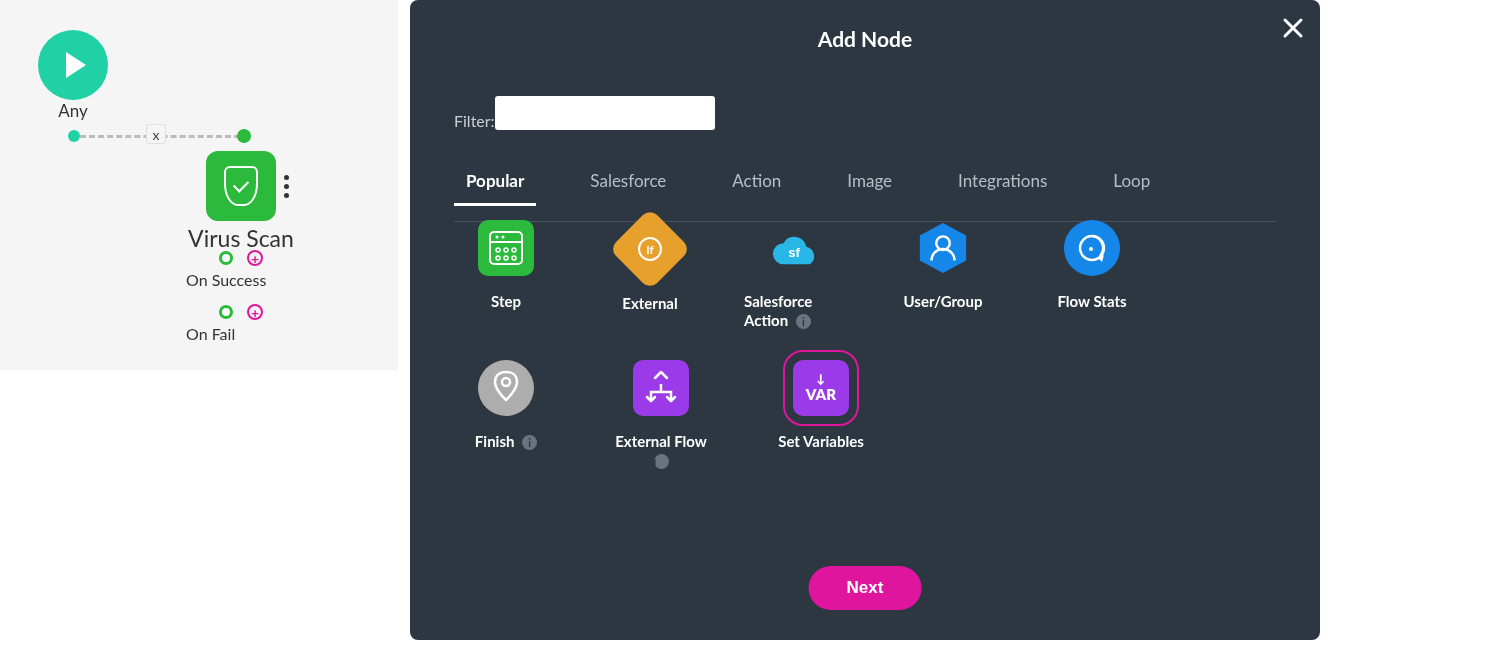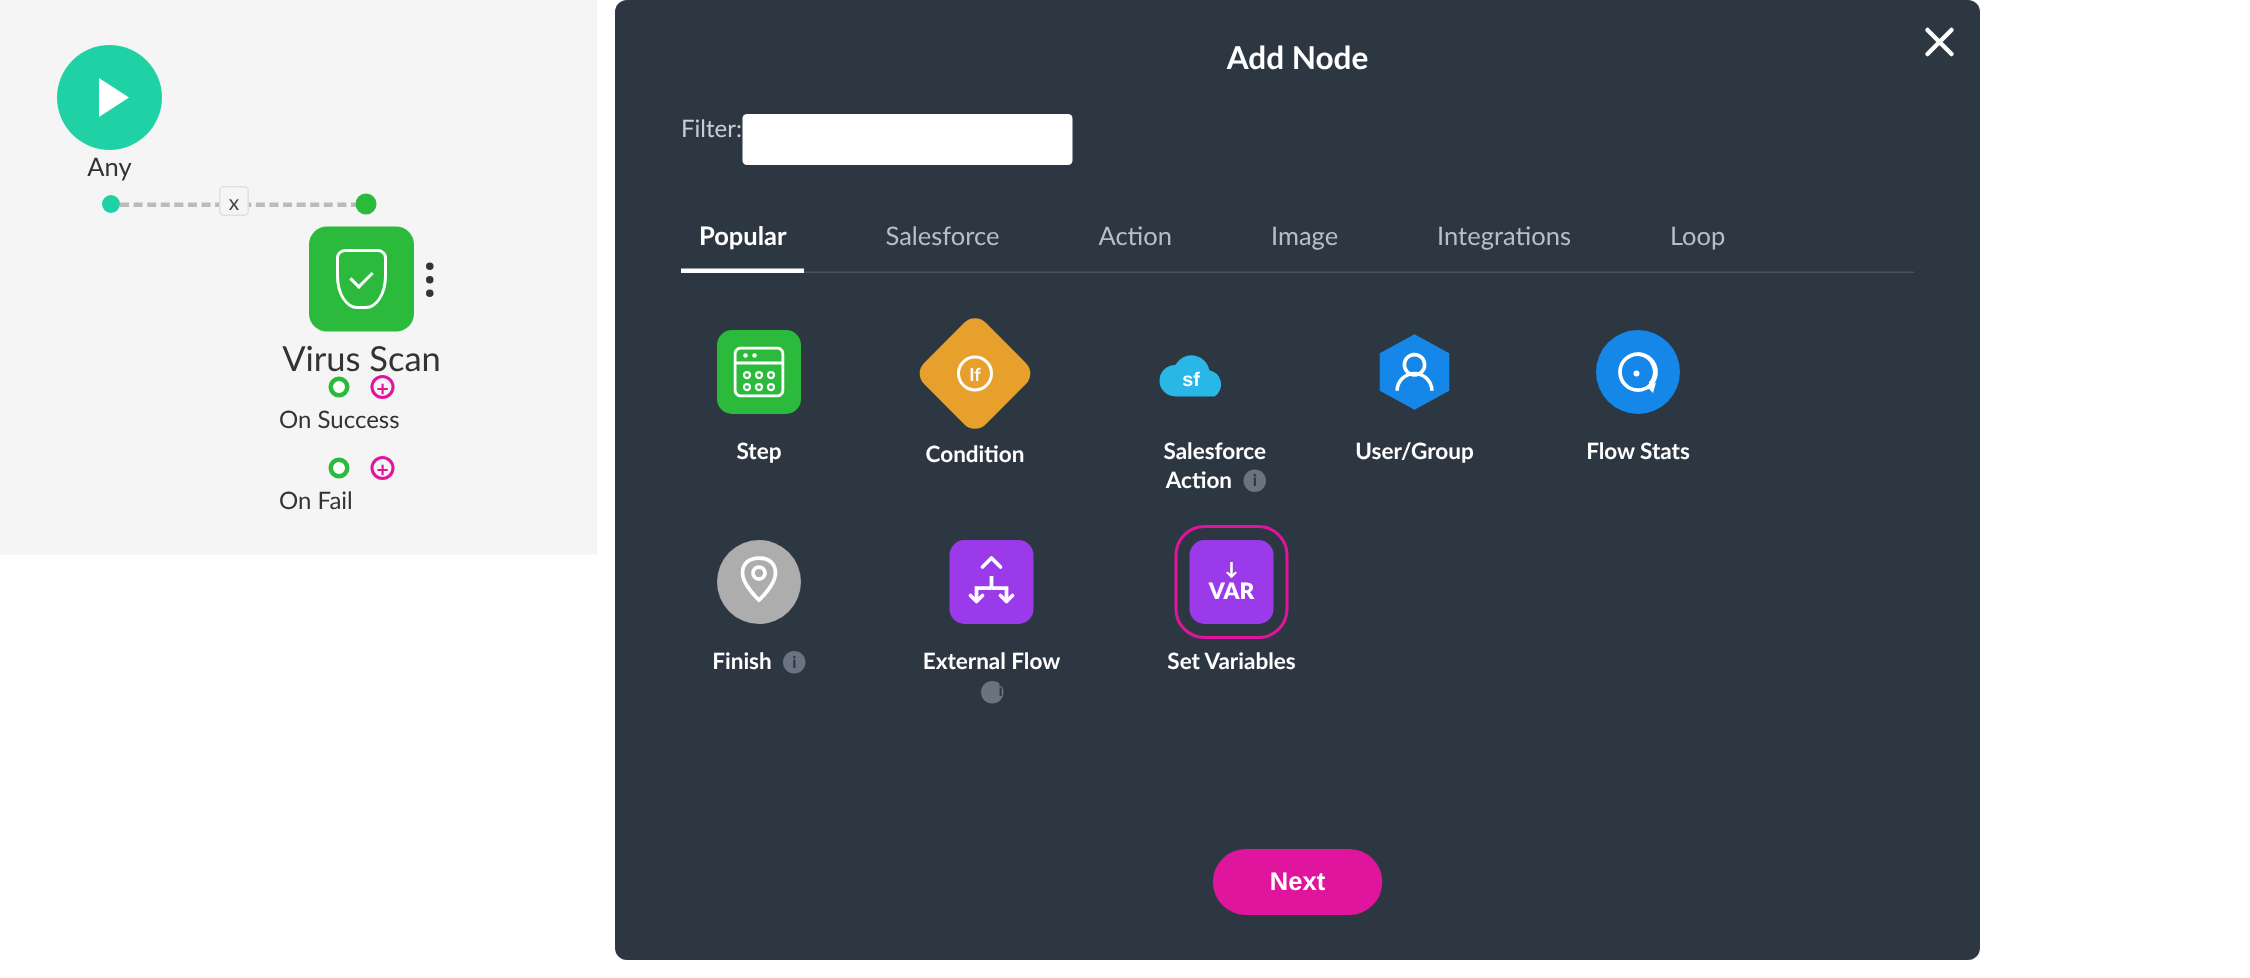--- a/index.html
+++ b/index.html
@@ -168,40 +168,40 @@
   .close-x {
     position:absolute;
     right: 16px; top: 14px;
     font-size: 28px;
     cursor:pointer;
     line-height:1;
     font-weight:300;
   }
   .filter-row {
     position:absolute;
-    left: 44px; top: 76px;
-    display:flex; align-items:flex-start; 
+    left: 44px; top: 96px;
+    display:flex; align-items:flex-end; 
   }
   .filter-row label {
     font-size: 16px; color:#c9ced3;
   }
   .filter-input {
     width: 220px; height: 34px;
     border:none; border-radius:3px;
     background:#fff;
     padding: 0 8px;
     font-size:15px;
   }
 
   .tabs {
     position:absolute;
-    left: 44px; right: 44px; top: 140px;
+    left: 44px; right: 44px; top: 164px;
     display:flex; gap: 42px;
     border-bottom: 1px solid #495260;
-    padding-bottom: 0;
+    padding-bottom: 16px;
   }
   .tab {
     font-size: 17px;
     color: #b7bec6;
     padding: 6px 12px 12px 12px;
     cursor:pointer;
   }
   .tab.active {
     color: #fff;
     font-weight: 700;
@@ -233,21 +233,21 @@
   }
   .card.selected .icon-sq {
     outline: 2px solid #e0159e;
     outline-offset: 8px;
     border-radius: 10px;
   }
   .card .label {
     margin-top: 16px;
     font-size: 15px;
     font-weight: 700;
-    text-align: right;
+    text-align: left;
     line-height: 1.25;
     color:#fff;
   }
   .info-badge {
     display:inline-flex;
     width:15px; height:15px;
     border-radius:50%;
     background:#6a7380;
     color:#2d3742;
     font-size:11px;
@@ -400,21 +400,21 @@
             <circle cx="25" cy="27" r="2" fill="none" stroke="#fff" stroke-width="1.5"></circle>
           </svg>
       </div>
       <div class="label">Step</div>
     </div>
 
     <div class="card">
       <div class="ic-cond">
         <div class="cond-inner">If</div>
       </div>
-      <div class="label">Condition</div>
+      <div class="label">External</div>
     </div>
 
     <div class="card">
       <div class="icon-sq ic-cloud">
         <svg viewBox="0 0 64 48">
             <path d="M20 38 a12 12 0 0 1 0-24 a14 14 0 0 1 26 4 a11 11 0 0 1 4 20 z" fill="#29b7e8"></path>
             <text x="32" y="30" text-anchor="middle" fill="#fff" font-size="15" font-family="Arial" font-weight="600">sf</text>
           </svg>
       </div>
       <div class="label">

